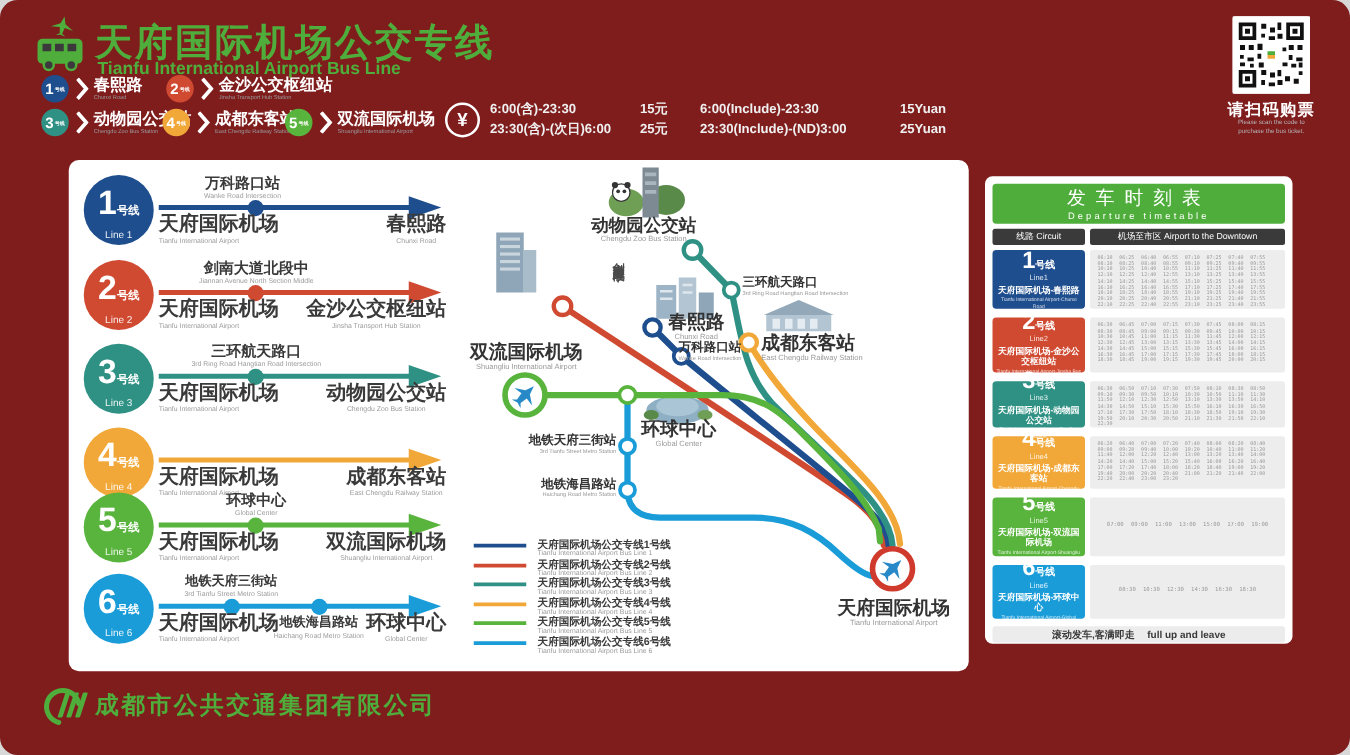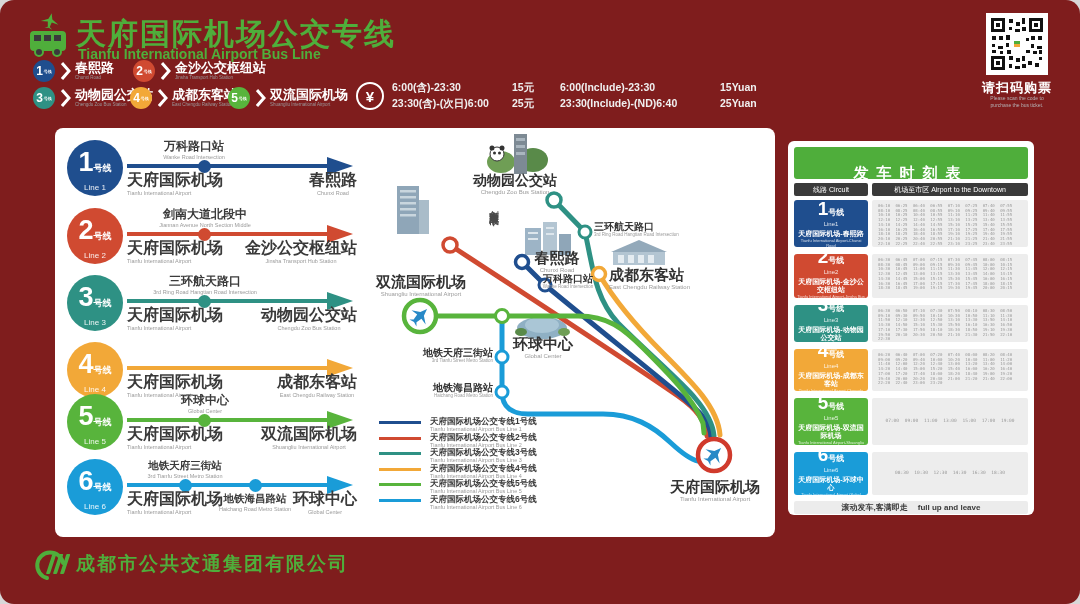--- a/index.html
+++ b/index.html
@@ -50,29 +50,29 @@
   .l6 .dcircle,.l6 .track,.l6 .dot{background:#1a9cd8}.l6 .ahead{border-left-color:#1a9cd8}
   
   .map{position:absolute;left:318px;top:0;width:402px;height:409px}
   .ml{position:absolute;text-align:center}
   .ml .cn{font-size:14px;font-weight:bold;color:#333;line-height:16px;white-space:nowrap}
   .ml .en{font-size:6px;color:#9a9a9a;line-height:8px;white-space:nowrap}
   .ml.sm .cn{font-size:10px;line-height:11px}
   .ml.sm .en{font-size:4.5px;line-height:6px}
   .ml.big .cn{font-size:15px}
   .vtext{position:absolute;left:114px;top:74px;height:80px;writing-mode:vertical-rl;font-size:9.5px;font-weight:bold;color:#4a4a4a;letter-spacing:1px}
-  .legend{position:absolute;left:6px;top:289px}
+  .legend{position:absolute;left:6px;top:303px}
   .lrow{display:flex;align-items:flex-start;height:15.6px}
   .lsw{width:42px;height:3px;margin:4px 9px 0 0;flex:none}
   .lcn{font-size:8.5px;font-weight:bold;color:#3a3a3a;line-height:9px;white-space:nowrap}
   .len{font-size:5.5px;color:#9a9a9a;line-height:6.5px;white-space:nowrap}
   
   .ttable{position:absolute;left:788px;top:141px;width:246px;height:374px;background:#fff;border-radius:6px;padding:6px;box-sizing:border-box}
   .thead{height:32px;background:#4fae3b;border-radius:3px;color:#fff;text-align:center}
-  .thead .tcn{font-size:15px;font-weight:bold;letter-spacing:8px;line-height:19px;padding-top:16px}
+  .thead .tcn{font-size:15px;font-weight:normal;letter-spacing:8px;line-height:19px;padding-top:2px}
   .thead .ten{font-size:7.5px;font-weight:normal;letter-spacing:2.5px;line-height:9px}
   .tsub{display:flex;gap:4px;margin-top:4px}
   .tsub div{background:#3a3a3a;color:#fff;font-size:7px;height:13px;line-height:13px;text-align:center;border-radius:2px}
   .sh1{width:74px;flex:none}.sh2{flex:1}
   .trows{display:flex;flex-direction:column;gap:7px;margin-top:4px}
   .trow{display:flex;gap:4px}
   .tblock{width:74px;flex:none;border-radius:3px;color:#fff;display:flex;flex-direction:column;align-items:center;justify-content:center;text-align:center;padding:2px;box-sizing:border-box}
   .tnum{font-size:19px;font-weight:bold;line-height:17px}
   .tnum .tsuf{font-size:8px}
   .tlen{font-size:6px;opacity:.85;line-height:7px}
@@ -171,21 +171,21 @@
 
   <div class="fare">
     <div class="fare-icon">¥</div>
     <div class="fare-grid">
       <span>6:00(含)-23:30</span>
       <span>15元</span>
       <span>6:00(Include)-23:30</span>
       <span>15Yuan</span>
       <span>23:30(含)-(次日)6:00</span>
       <span>25元</span>
-      <span>23:30(Include)-(ND)6:40</span>
+      <span>23:30(Include)-(ND)3:00</span>
       <span>25Yuan</span>
     </div>
   </div>
 
   <div class="qr">
     <svg width="62" height="62">
       <rect x="0" y="0" width="62" height="62" fill="#fff"></rect>
       <g fill="#111">
         <rect x="5" y="5" width="14" height="14"></rect>
           <rect x="43" y="5" width="14" height="14"></rect>

